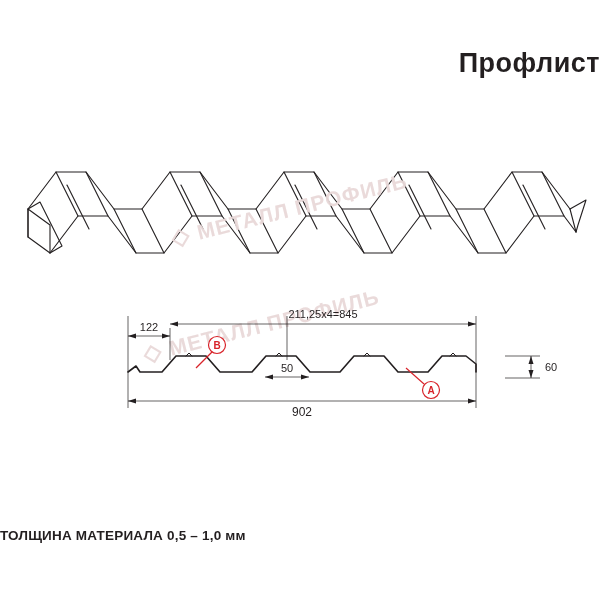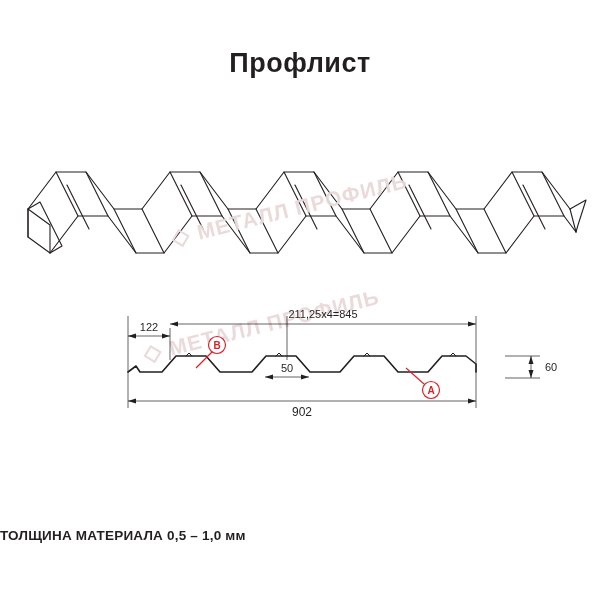--- a/index.html
+++ b/index.html
@@ -19,21 +19,21 @@
     position: relative;
     width: 600px;
     height: 600px;
     box-sizing: border-box;
   }
   .title {
     position: absolute;
     top: 48px;
     left: 0;
     width: 600px;
-    text-align: center;
+    text-align: right;
     font-size: 27px;
     font-weight: bold;
     letter-spacing: 0.5px;
     color: #231f20;
   }
   .subtitle {
     position: absolute;
     top: 85px;
     left: 0;
     width: 600px;

